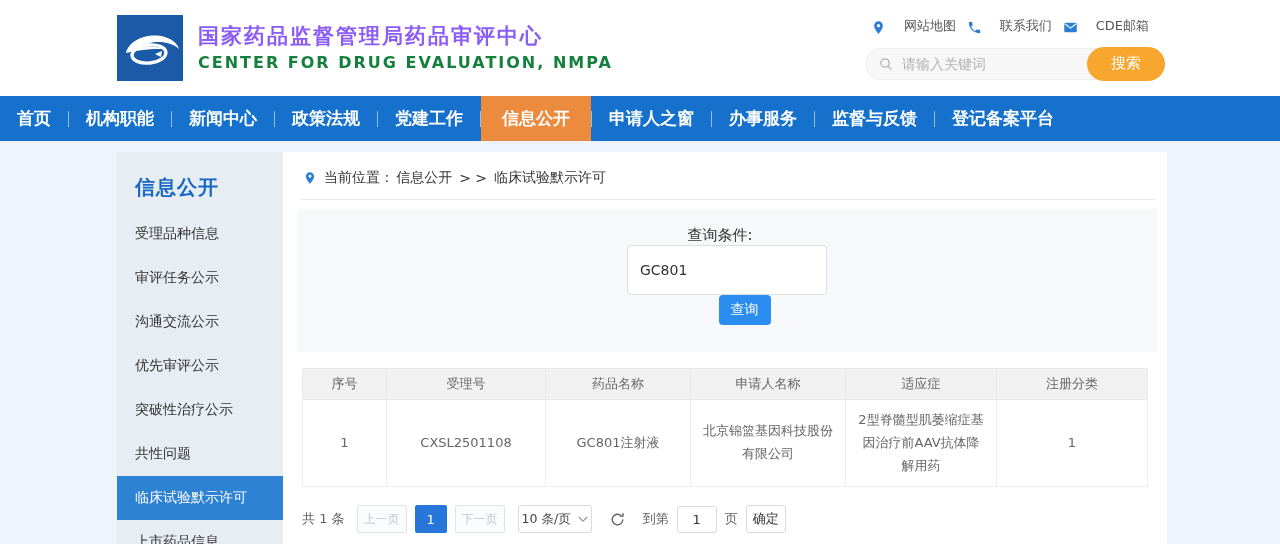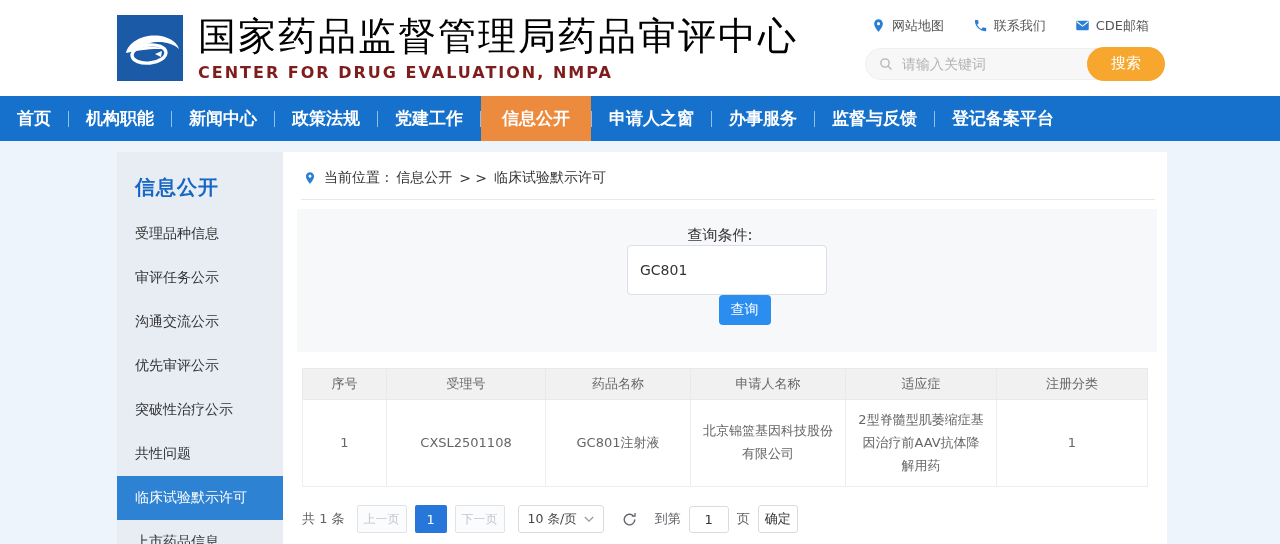--- a/index.html
+++ b/index.html
@@ -3,25 +3,25 @@
 <meta charset="utf-8">
 <style>
   * { box-sizing: border-box; margin: 0; padding: 0; }
   html,body { width:1280px; height:544px; overflow:hidden; }
   body { font-family:"DejaVu Sans","Liberation Sans",sans-serif; background:#eef4fb; }
 
   
   .header { height:96px; background:#fff; display:flex; align-items:center; padding:0 115px 0 117px; }
   .logo svg { width:66px; height:66px; display:block; }
   .titles { margin-left:15px; }
-  .title-cn { font-size:38px; font-weight:normal; color:#000000; letter-spacing:2px; line-height:1.2; white-space:nowrap; }
-  .title-en { font-size:16px; font-weight:bold; color:#7f1d1d; letter-spacing:2px; margin-top:4px; white-space:nowrap; }
+  .title-cn { font-size:21px; font-weight:bold; color:#8b5cf6; letter-spacing:2px; line-height:1.2; white-space:nowrap; }
+  .title-en { font-size:16px; font-weight:bold; color:#15803d; letter-spacing:2px; margin-top:4px; white-space:nowrap; }
   .header-right { margin-left:auto; width:300px; }
   .top-links { display:flex; justify-content:space-between; align-items:center; margin-bottom:13px; padding:0 16px 0 6px; }
-  .top-link { display:flex; align-items:center; gap:6px; font-size:13px; color:#555; cursor:pointer; white-space:nowrap; }
+  .top-link { display:flex; align-items:flex-end; gap:18px; font-size:13px; color:#555; cursor:pointer; white-space:nowrap; }
   .top-link svg { width:15px; height:15px; flex:none; }
   .search-bar { display:flex; align-items:center; height:32px; background:#f7f7f7; border:1px solid #efefef; border-radius:17px; }
   .search-bar .mag { margin-left:12px; display:flex; }
   .search-input { border:none; outline:none; background:transparent; flex:1; min-width:0; font-size:14px; color:#333; padding:0 8px; font-family:inherit; }
   .search-input::placeholder { color:#b3b3b3; }
   .search-btn { flex:none; width:78px; height:34px; margin:-1px -1px -1px 0; border:none; background:#f7a62e; color:#fff; font-size:15px; border-radius:17px; cursor:pointer; font-family:inherit; }
 
   
   .nav { height:45px; background:#1571cc; display:flex; align-items:center; }
   .nav-item { color:#fff; font-size:17px; font-weight:bold; padding:0 17px; height:45px; display:flex; align-items:center; cursor:pointer; white-space:nowrap; }
@@ -47,21 +47,21 @@
 
   .table-wrap { margin:16px 19px 0; }
   table { width:100%; border-collapse:collapse; table-layout:fixed; }
   th { background:#f1f1f1; font-weight:normal; font-size:13px; color:#666; height:31px; border:1px solid #e9e9e9; }
   td { font-size:13px; color:#666; text-align:center; border:1px solid #ededed; padding:9px 10px; line-height:1.75; background:#fff; }
 
   .pagination { display:flex; align-items:center; margin:18px 0 0 19px; font-size:13px; color:#606266; gap:8px; }
   .pg-total { margin-right:4px; white-space:nowrap; }
   .pg-btn { min-width:46px; height:28px; background:#fbfcfd; border:1px solid #e0e4e9; color:#c0c5cd; font-size:12px; display:flex; align-items:center; justify-content:center; border-radius:2px; padding:0 6px; cursor:default; white-space:nowrap; }
   .pg-num { width:32px; height:28px; background:#2677d9; color:#fff; display:flex; align-items:center; justify-content:center; border-radius:2px; font-size:13px; cursor:pointer; }
-  .pg-select { height:28px; min-width:70px; margin-left:5px; padding:0 9px; border:1px solid #d8dce2; border-radius:3px; display:flex; align-items:center; gap:7px; color:#444; font-size:12.5px; background:#fff; cursor:pointer; white-space:nowrap; }
+  .pg-select { height:28px; min-width:70px; margin-left:5px; padding:0 3px; border:1px solid #d8dce2; border-radius:3px; display:flex; align-items:center; gap:7px; color:#444; font-size:12.5px; background:#fff; cursor:pointer; white-space:nowrap; }
   .refresh { margin-left:9px; display:flex; cursor:pointer; }
   .goto-label { margin-left:9px; white-space:nowrap; }
   .goto-input { width:40px; height:27px; border:1px solid #d8dce2; border-radius:3px; text-align:center; font-size:13px; color:#333; outline:none; font-family:inherit; }
   .confirm-btn { width:40px; height:28px; border:1px solid #d8dce2; border-radius:3px; background:#fff; font-size:13px; color:#333; cursor:pointer; font-family:inherit; }
 </style>
 </head>
 <body>
 
 <div class="header">
   <div class="logo">

